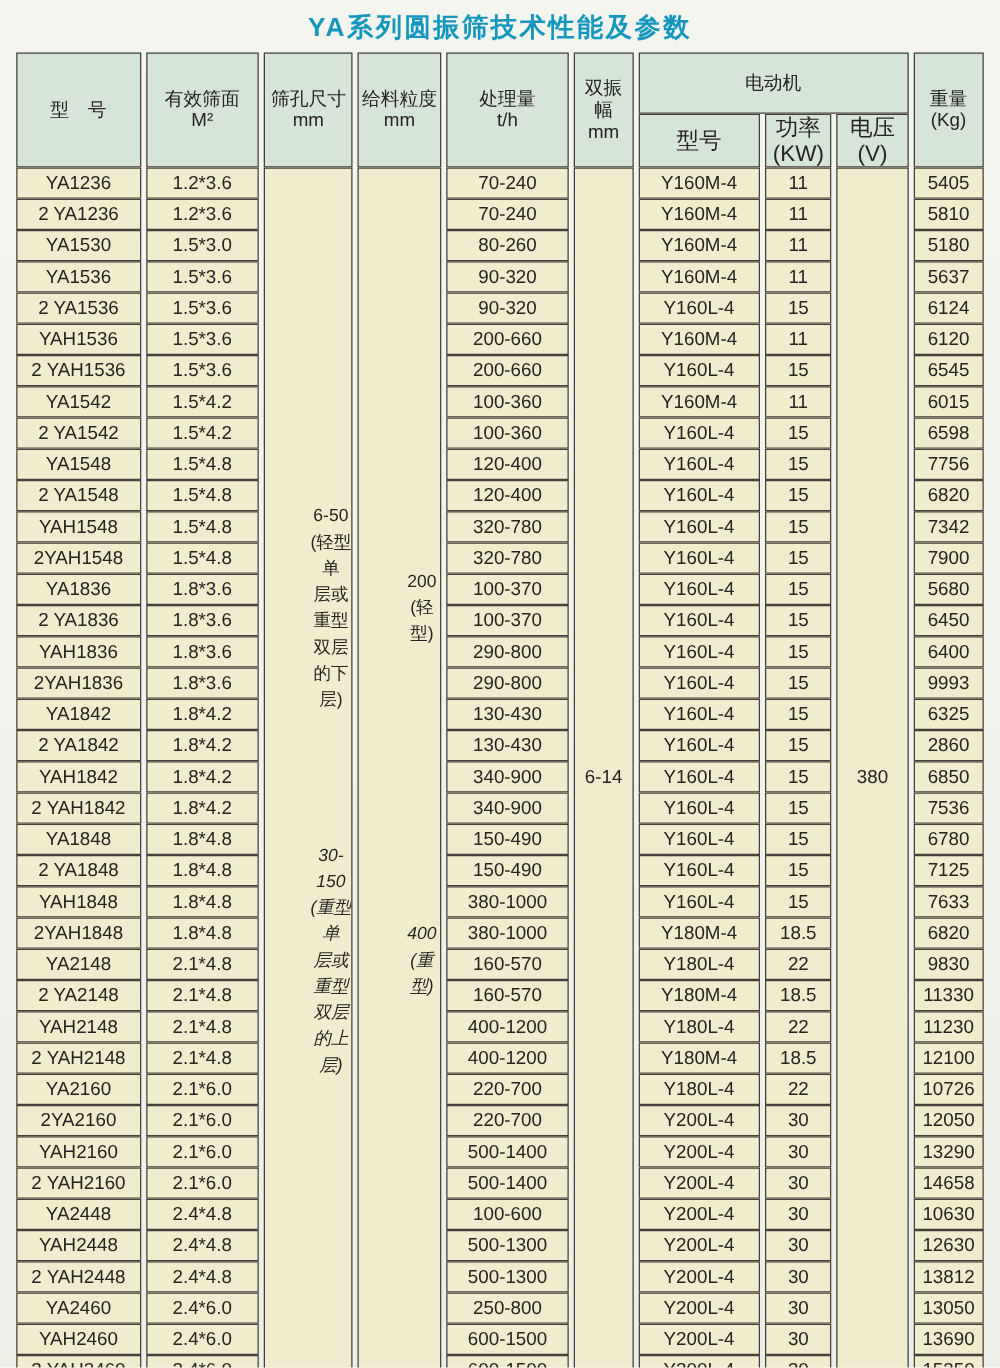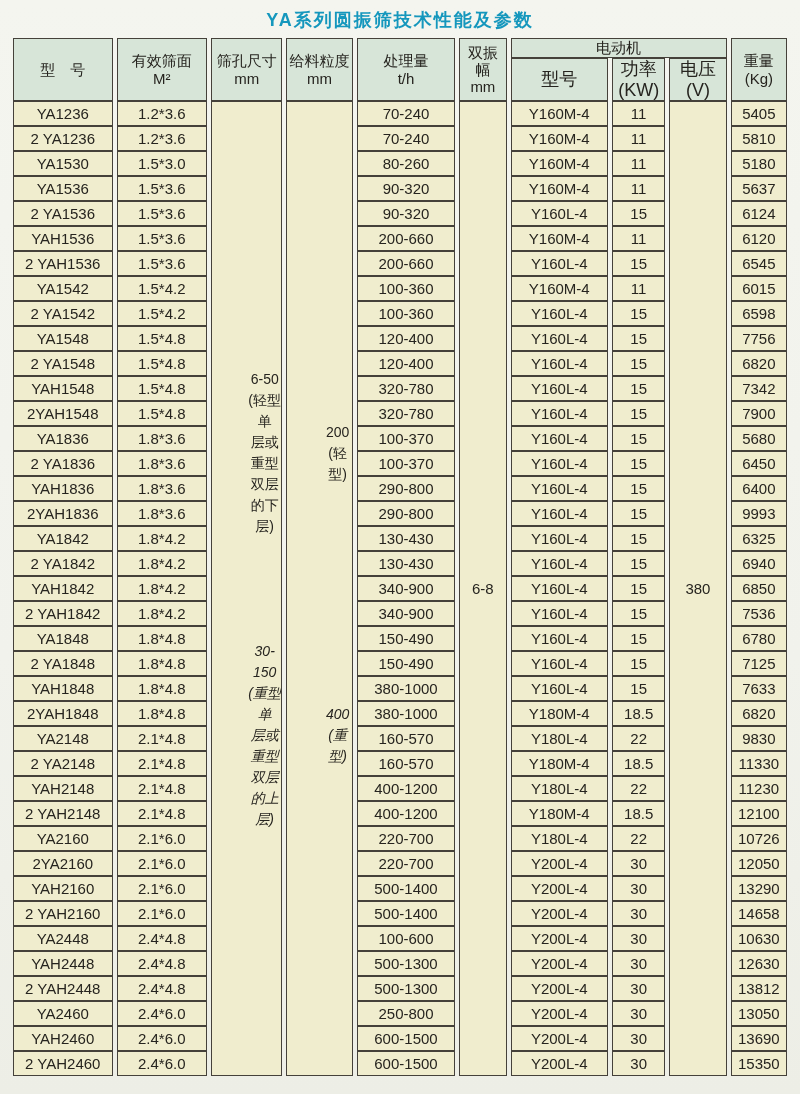--- a/index.html
+++ b/index.html
@@ -6,21 +6,21 @@
   body{
     width:800px;height:1094px;
     background:linear-gradient(180deg,#f4f5ef 0%,#f1f2ec 60%,#edeee6 100%);
     font-family:"Liberation Sans",sans-serif;
     color:#26241f;
     overflow:hidden;
   }
   .page-title{
     margin:8px 0 6px 0;
     text-align:center;
-    font-size:18px;
+    font-size:21px;
     font-weight:bold;
     letter-spacing:2px;
     color:#1597bd;
   }
   table.spec{
     border-collapse:separate;
     border-spacing:4px 0;
     table-layout:fixed;
     width:782px;
     margin:0 auto;
@@ -34,21 +34,21 @@
     overflow:hidden;
   }
   thead th{
     background:#d7e5d8;
     font-weight:normal;
     font-size:15px;
     line-height:1.15;
     white-space:pre-line;
   }
   th.h-main{height:62px;}
-  th.h-group{height:20px;}
+  th.h-group{height:49px;}
   th.h-sub{height:30px;font-size:18px;}
   tbody td{
     background:#f0edce;
     height:25px;
     font-size:15px;
     line-height:1;
     white-space:nowrap;
   }
   td.merged{
     position:relative;
@@ -127,21 +127,21 @@
 层)</div>
       </td>
       <td class="merged" rowspan="39">
         <div class="float-block pos-light">200
 (轻型)</div>
         <div class="float-block pos-heavy">400
 (重型)</div>
       </td>
       <td>70-240</td>
       <td class="merged" rowspan="39">
-        <span class="center-val">6-8</span>
+        <span class="center-val">6-14</span>
       </td>
       <td>Y160M-4</td>
       <td>11</td>
       <td class="merged" rowspan="39">
         <span class="center-val">380</span>
       </td>
       <td>5405</td>
     </tr>
   <tr>
         <td>2 YA1236</td>
@@ -278,21 +278,21 @@
         <td>Y160L-4</td>
         <td>15</td>
         <td>6325</td>
       </tr>
       <tr>
         <td>2 YA1842</td>
         <td>1.8*4.2</td>
         <td>130-430</td>
         <td>Y160L-4</td>
         <td>15</td>
-        <td>6940</td>
+        <td>2860</td>
       </tr>
       <tr>
         <td>YAH1842</td>
         <td>1.8*4.2</td>
         <td>340-900</td>
         <td>Y160L-4</td>
         <td>15</td>
         <td>6850</td>
       </tr>
       <tr>

